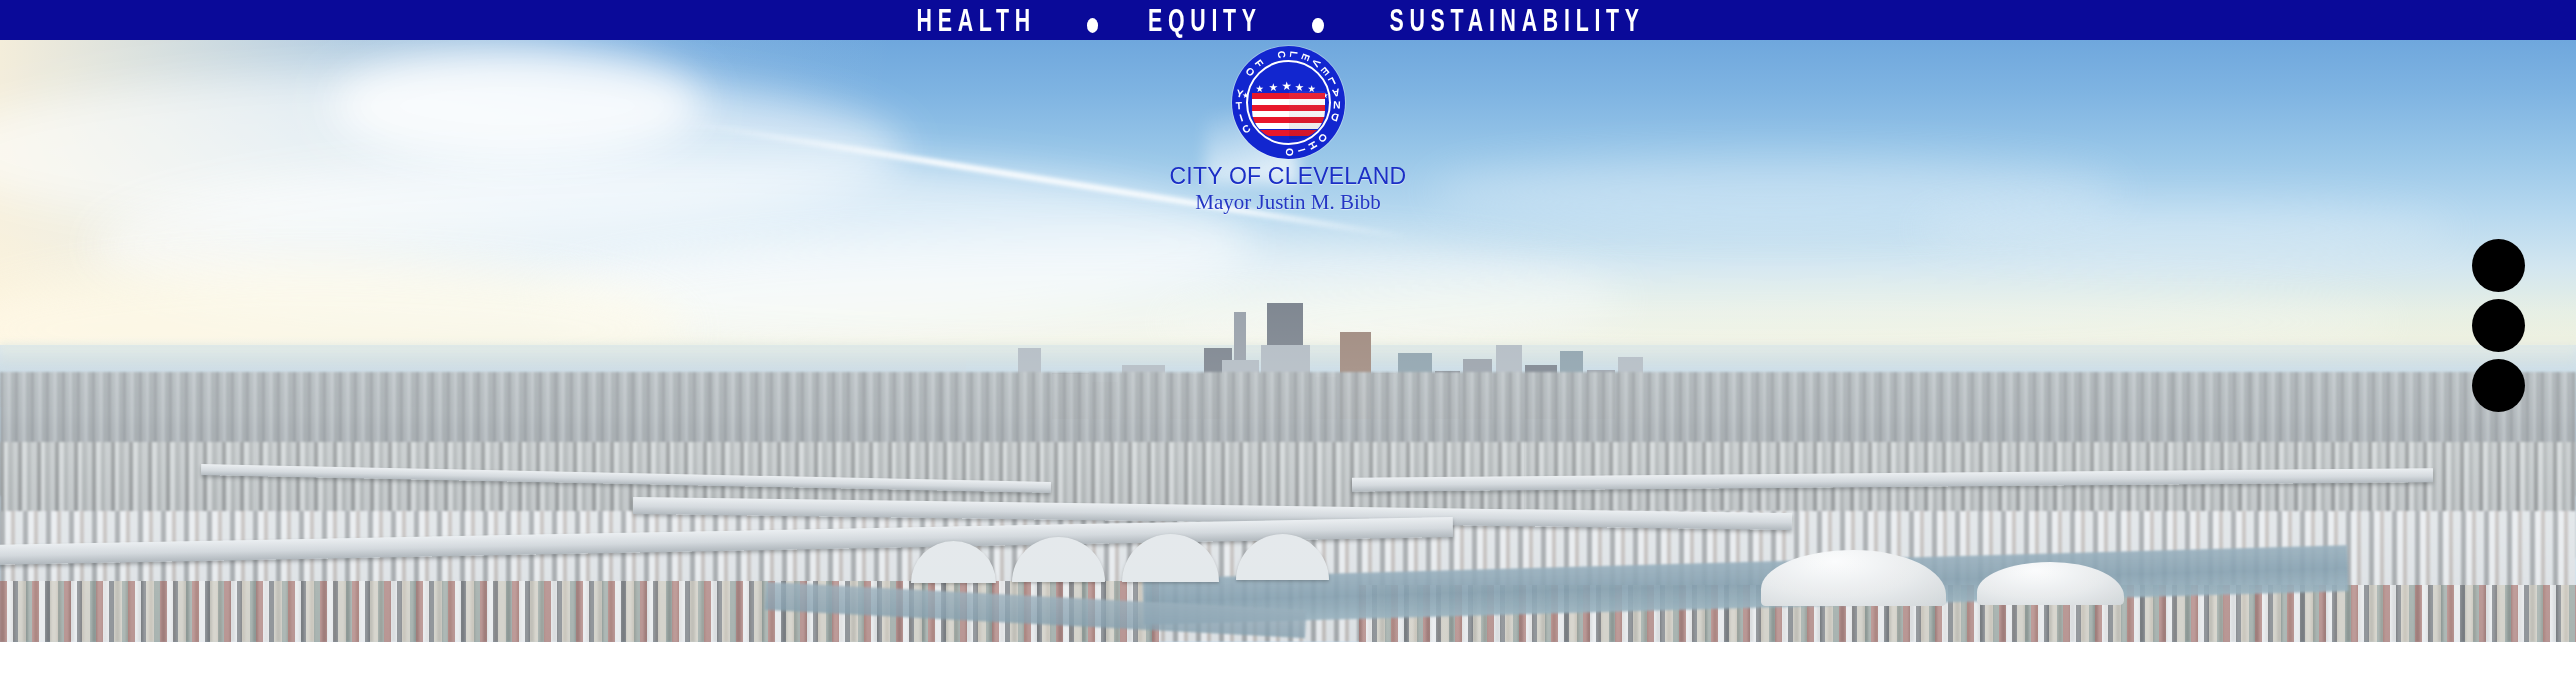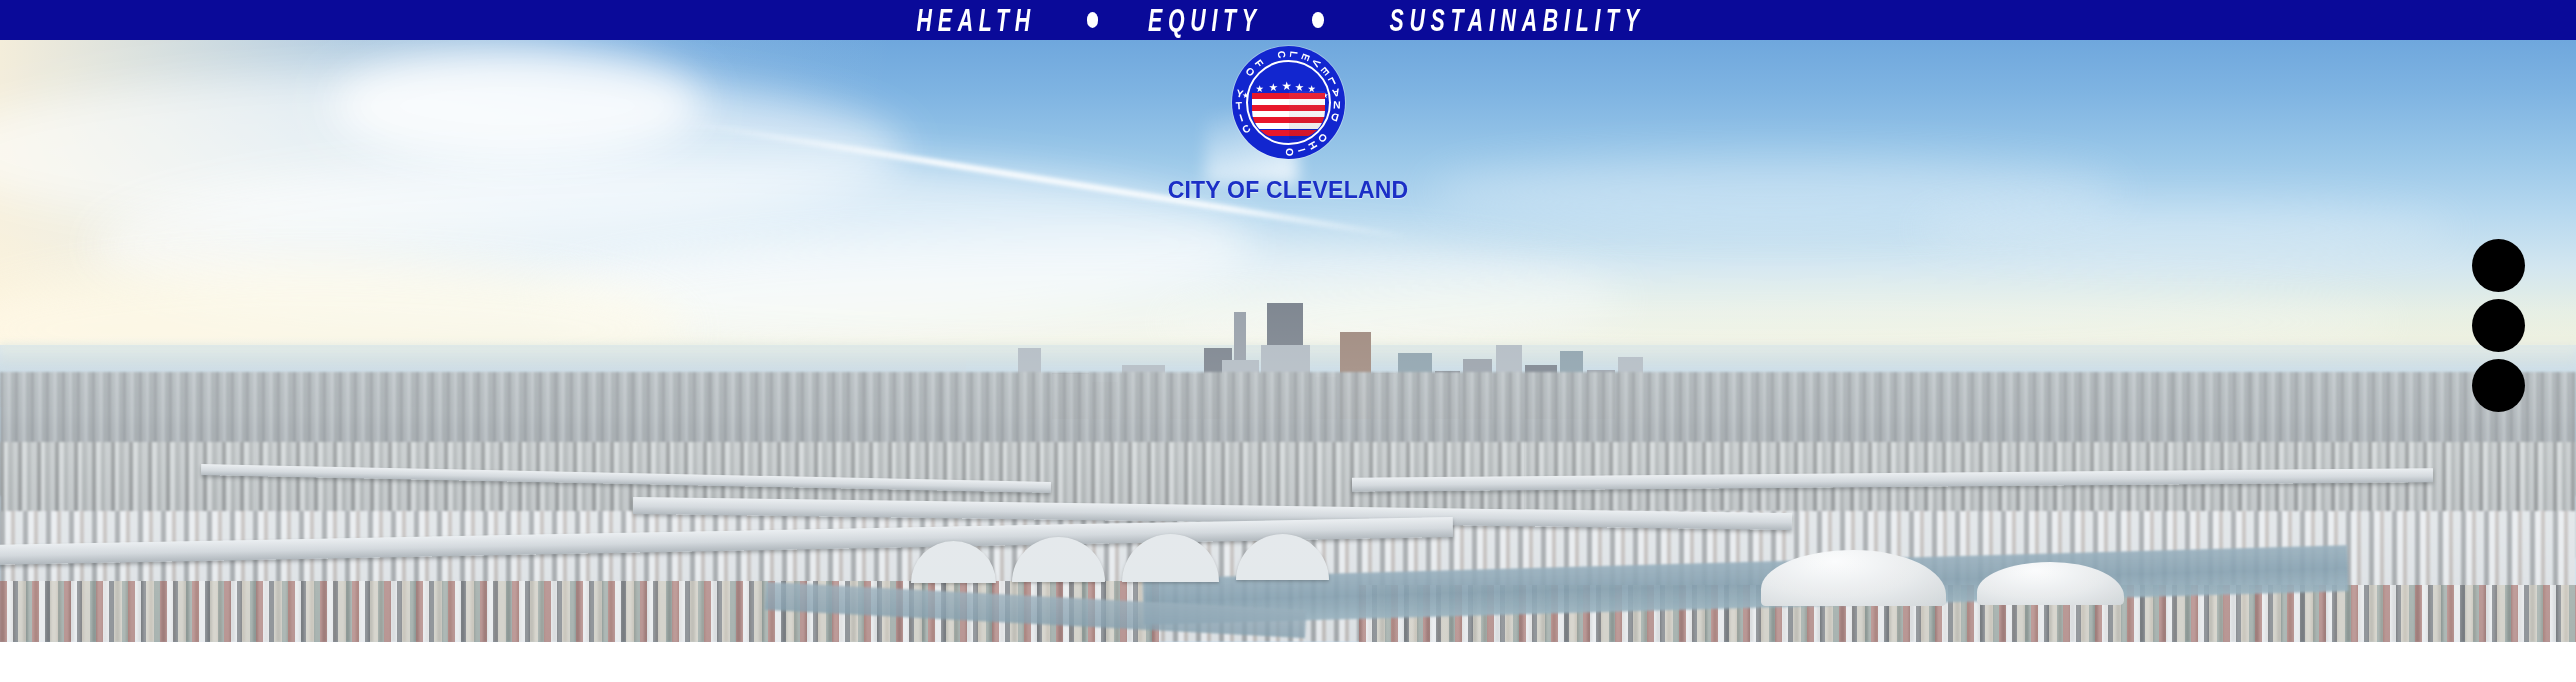--- a/index.html
+++ b/index.html
@@ -27,24 +27,23 @@
     width: 2576px;
     height: 40px;
     background: #0a0a99;
     display: flex;
     align-items: center;
     justify-content: center;
     z-index: 40;
   }
   .tagline-inner {
     display: flex;
-    align-items: center;
+    align-items: flex-end;
     justify-content: center;
     gap: 4px;
-    font-style: italic;
   }
   .tagline-word {
     color: #ffffff;
     font-family: "Liberation Sans Narrow", "Liberation Sans", sans-serif;
     font-weight: 700;
     font-size: 26px;
     letter-spacing: 7px;
     line-height: 1;
     transform: scaleX(0.82) scaleY(1.18);
     transform-origin: center;
@@ -322,24 +321,24 @@
   .flag .white {
     background: #ffffff;
   }
   .flag-fold {
     position: absolute;
     left: 52%; top: 0; bottom: 0; width: 48%;
     background: linear-gradient(180deg, rgba(255,255,255,.06), rgba(0,0,0,.10));
   }
 
   .brand-title {
-    margin-top: 19px;
+    margin-top: 5px;
     color: #1b2fc6;
     font-family: "Liberation Sans", sans-serif;
-    font-weight: 700;
+    font-weight: 400;
     font-size: 23px;
     letter-spacing: 0.2px;
     line-height: 1.05;
     text-shadow: 0 0.8px 0.8px rgba(255,255,255,.55);
   }
   .brand-sub {
     margin-top: 3.1px;
     color: #2436c4;
     font-family: "Liberation Serif", serif;
     font-weight: 400;
@@ -520,20 +519,21 @@
           <div class="stripe white" style="top:7.7px;"></div>
           <div class="stripe" style="top:14px;"></div>
           <div class="stripe white" style="top:20px;"></div>
           <div class="stripe" style="top:26px;"></div>
           <div class="stripe white" style="top:32px;"></div>
           <div class="stripe" style="top:39px;"></div>
           <div class="flag-fold"></div>
         </div>
       </div>
       <div class="brand-title">CITY OF CLEVELAND</div>
+      <div class="brand-sub">Mayor Justin M. Bibb</div>
     </div>
 
 
     <div class="social">
       <a class="social-btn" href="#">
         <svg width="31" height="31" viewBox="0 0 40 40">
           <defs>
             <mask id="ytm">
               <rect x="0" y="0" width="40" height="40" fill="#fff"></rect>
               <rect x="5" y="11" width="30" height="18" rx="5" fill="#000"></rect>

